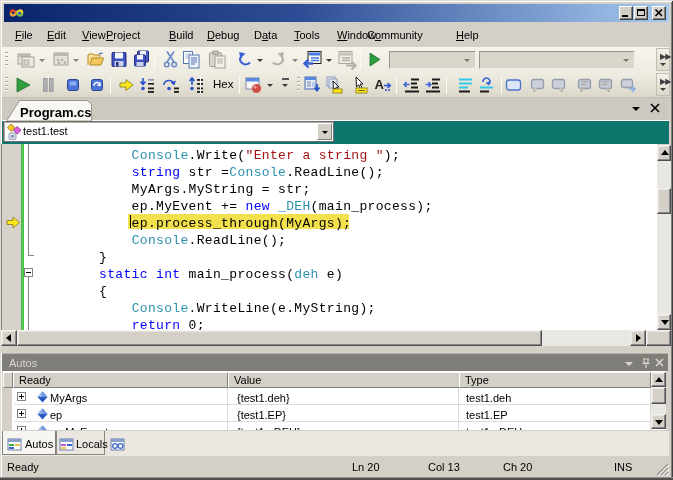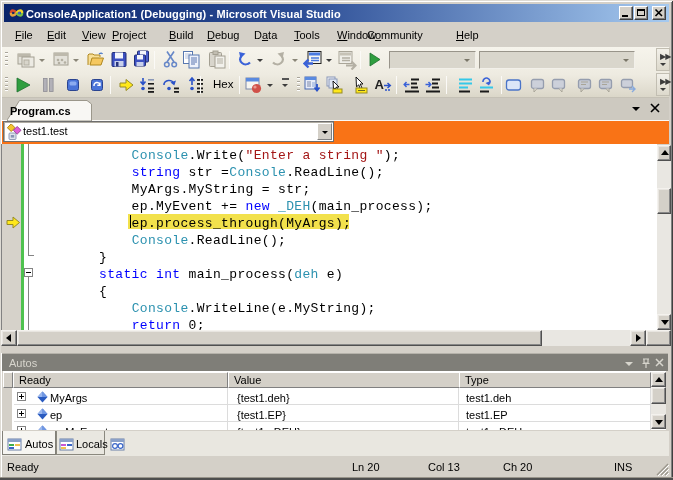--- a/index.html
+++ b/index.html
@@ -20,22 +20,22 @@
  background-image:repeating-linear-gradient(#a8a49a 0 1px,#fff 1px 2px,transparent 2px 4px);}
 .sep{position:absolute;width:1px;height:18px;background:#bcb8ac;border-right:1px solid #fbfaf7;}
 .darr{position:absolute;width:0;height:0;border-left:3px solid transparent;border-right:3px solid transparent;border-top:3px solid #3c3c3c;}
 .combo{position:absolute;height:21px;background:#fff;border:1px solid #6e6e6e;box-shadow:inset 1px 1px 0 #b0aca2;}
 .combo .btn{position:absolute;right:1px;top:1px;width:15px;height:17px;background:#d4d0c8;border:1px solid;border-color:#fff #808080 #808080 #fff;}
 .combo .btn:after{content:"";position:absolute;left:4px;top:7px;border-left:3.5px solid transparent;border-right:3.5px solid transparent;border-top:3.5px solid #000;}
 .tcombo{position:absolute;height:18px;background:#d9d6cc;border:1px solid;border-color:#98948a #f2f0ea #f2f0ea #98948a;}
 .tcombo:after{content:"";position:absolute;right:5px;top:7px;border-left:3px solid transparent;border-right:3px solid transparent;border-top:3px solid #7a7668;}
 #tabrow{left:2px;top:98px;width:667px;height:23px;background:#cdc9c0;}
 #tab1{position:absolute;left:5px;top:2px;width:85px;height:21px;}
-#tab1 b{position:absolute;left:3px;top:5px;font-size:11px;}
-#crumbs{left:2px;top:121px;width:667px;height:23px;background:#f97316;}
+#tab1 b{position:absolute;left:13px;top:5px;font-size:13px;}
+#crumbs{left:2px;top:121px;width:667px;height:23px;background:#0f766e;}
 
 #edbg{left:1px;top:144px;width:656px;height:186px;background:#fff;border-left:1px solid #828282;}
 #gutter{left:2px;top:144px;width:19px;height:186px;background:#d6d2ca;}
 #gline{left:21px;top:144px;width:3px;height:186px;background:#4fc24f;}
 #foldline{left:28px;top:144px;width:1px;height:112px;background:#848484;}
 #foldtick{left:28px;top:255px;width:6px;height:1px;background:#848484;}
 #foldline2{left:28px;top:277px;width:1px;height:53px;background:#848484;}
 #foldbox{left:24px;top:268px;width:9px;height:9px;background:#fff;border:1px solid #848484;}
 #foldbox:after{content:"";position:absolute;left:1px;top:3px;width:5px;height:1px;background:#000;}
 #hl{left:128px;top:214px;width:221px;height:15px;background:#f2e14c;}
@@ -69,38 +69,37 @@
 <div id="win">
 <div class="abs" id="frame"></div>
 <div class="abs" id="title">
   <svg class="abs" style="left:5px;top:2px" width="15" height="14" viewBox="0 0 16 14">
     <path d="M2 7 C2 3.5,5.5 3.5,8 7" fill="none" stroke="#d94f2b" stroke-width="2.6"></path>
     <path d="M2 7 C2 10.5,5.5 10.5,8 7" fill="none" stroke="#e8a33d" stroke-width="2.6"></path>
     <path d="M8 7 C10.5 3.5,14 3.5,14 7" fill="none" stroke="#f5d327" stroke-width="2.6"></path>
     <path d="M14 7 C14 10.5,10.5 10.5,8 7" fill="none" stroke="#7ac143" stroke-width="2.6"></path>
     <circle cx="11" cy="7" r="1.6" fill="#3a66c8"></circle>
   </svg>
-  <span class="txt">ConsoleApplication1 (Debugging) - Microsoft Visual Studio</span>
   <div class="tbtn" style="left:615px">
         <div style="position:absolute;left:2px;bottom:2px;width:6px;height:2px;background:#000"></div>
       </div>
   <div class="tbtn" style="left:630px">
         <div style="position:absolute;left:2px;top:2px;width:8px;height:7px;border:1px solid #000;border-top-width:2px"></div>
       </div>
   <div class="tbtn" style="left:648px">
         <svg width="12" height="12" viewBox="0 0 12 12" style="position:absolute;left:0;top:0">
           <path d="M2.5 2.5 L9 9 M9 2.5 L2.5 9" stroke="#000" stroke-width="1.6"></path>
         </svg>
       </div>
 </div>
 <div class="abs" id="menu">
   <span style="left:11px"><u>F</u>ile</span>
   <span style="left:43px"><u>E</u>dit</span>
   <span style="left:78px"><u>V</u>iew</span>
-  <span style="left:108px"><u>P</u>roject</span>
+  <span style="left:102px"><u>P</u>roject</span>
   <span style="left:165px"><u>B</u>uild</span>
   <span style="left:203px"><u>D</u>ebug</span>
   <span style="left:250px">D<u>a</u>ta</span>
   <span style="left:290px"><u>T</u>ools</span>
   <span style="left:333px"><u>W</u>indow</span>
   <span style="left:363px">C<u>o</u>mmunity</span>
   <span style="left:452px"><u>H</u>elp</span>
 </div>
 <div class="abs" id="tools">
   <div class="grip" style="left:3px;top:5px"></div>

